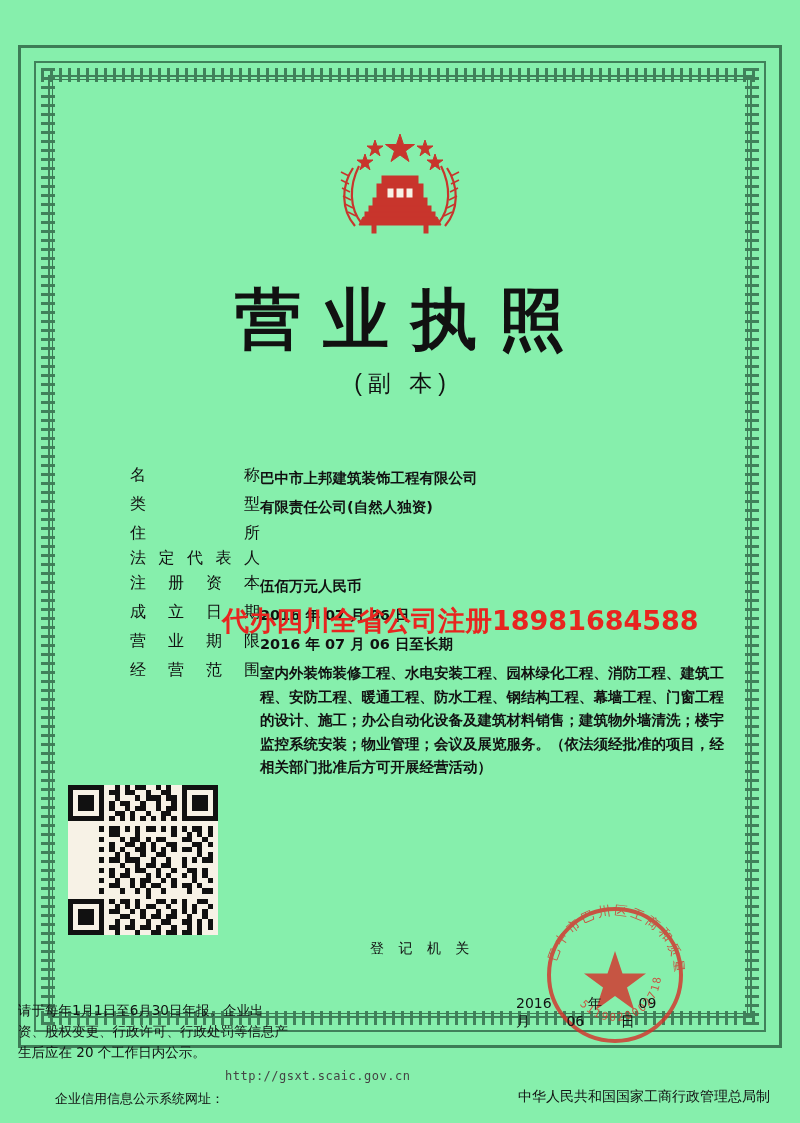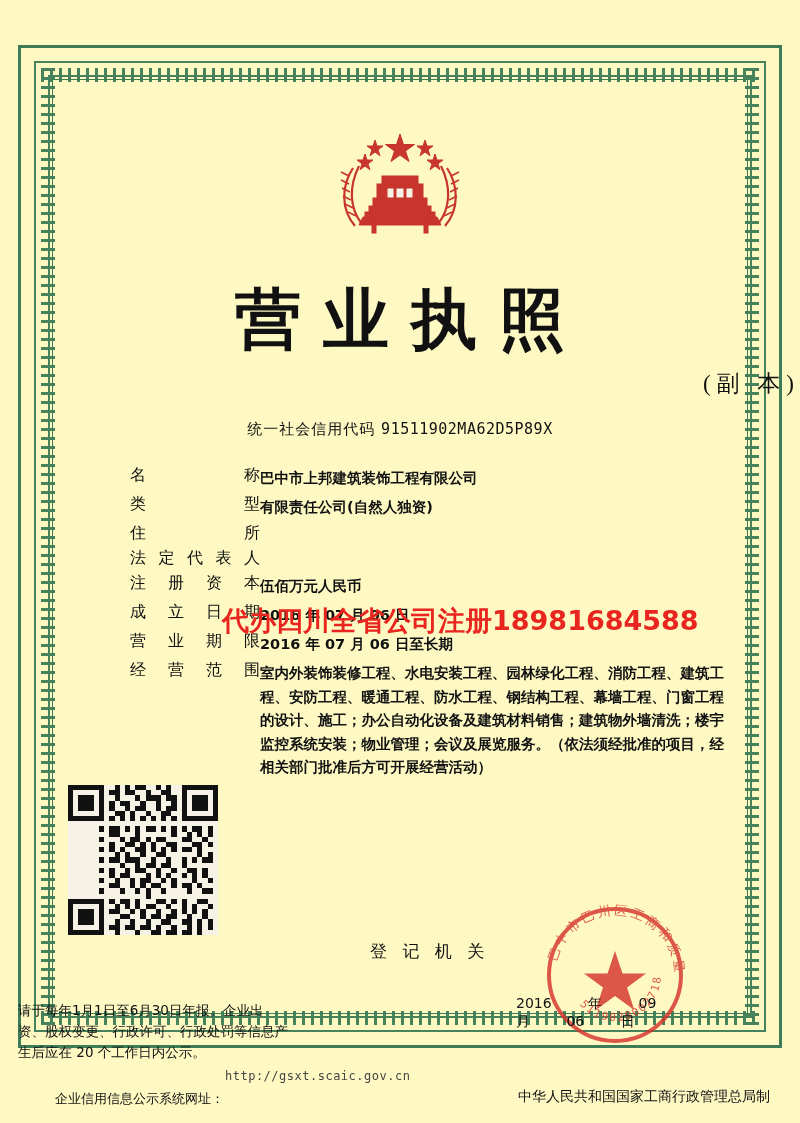--- a/index.html
+++ b/index.html
@@ -10,21 +10,21 @@
   body {
     width: 800px;
     height: 1123px;
     font-family: "Liberation Sans", sans-serif;
     overflow: hidden;
   }
   .page {
     position: relative;
     width: 800px;
     height: 1123px;
-    background: #fef9c3;
+    background: #86efac;
     overflow: hidden;
   }
   
   .border-outer {
     position: absolute;
     left: 18px;
     top: 45px;
     right: 18px;
     bottom: 75px;
     border: 3px solid #3d7c56;
@@ -89,22 +89,22 @@
     font-weight: bold;
     letter-spacing: 22px;
     text-indent: 22px;
     color: #111;
   }
   .subtitle {
     position: absolute;
     top: 368px;
     left: 0;
     width: 100%;
-    text-align: right;
-    font-family: Liberation Serif, serif;
+    text-align: center;
+    font-family: Liberation Sans, sans-serif;
     font-size: 23px;
     color: #111;
     letter-spacing: 6px;
     text-indent: 6px;
   }
   .credit-code {
     position: absolute;
     top: 420px;
     left: 0;
     width: 100%;
@@ -163,21 +163,21 @@
     width: 150px;
     height: 150px;
   }
 
   
   .registry {
     position: absolute;
     left: 370px;
     top: 940px;
     font-family: "DejaVu Sans", sans-serif;
-    font-size: 17px;
+    font-size: 14px;
     letter-spacing: 5px;
     color: #111;
   }
   
   .seal {
     position: absolute;
     left: 535px;
     top: 895px;
     width: 160px;
     height: 160px;
@@ -290,24 +290,20 @@
           <polygon points="40,44 42,50 48,50 43,53.8 45,59.8 40,56 35,59.8 37,53.8 32,50 38,50"></polygon>
           <polygon points="110,44 112,50 118,50 113,53.8 115,59.8 110,56 105,59.8 107,53.8 102,50 108,50"></polygon>
         </g>
       </g>
     </svg>
   </div>
 
   <div class="title">营业执照</div>
   <div class="subtitle">(副 本)</div>
 
-  <div class="credit-code">
-    <span>统一社会信用代码</span>
-    <span class="code-num">91511902MA62D5P89X</span>
-  </div>
 
   <div class="fields">
 
     <div class="field-row">
       <div class="field-label">
         <span>名</span>
         <span>称</span>
       </div>
       <div class="field-value">巴中市上邦建筑装饰工程有限公司</div>
     </div>

